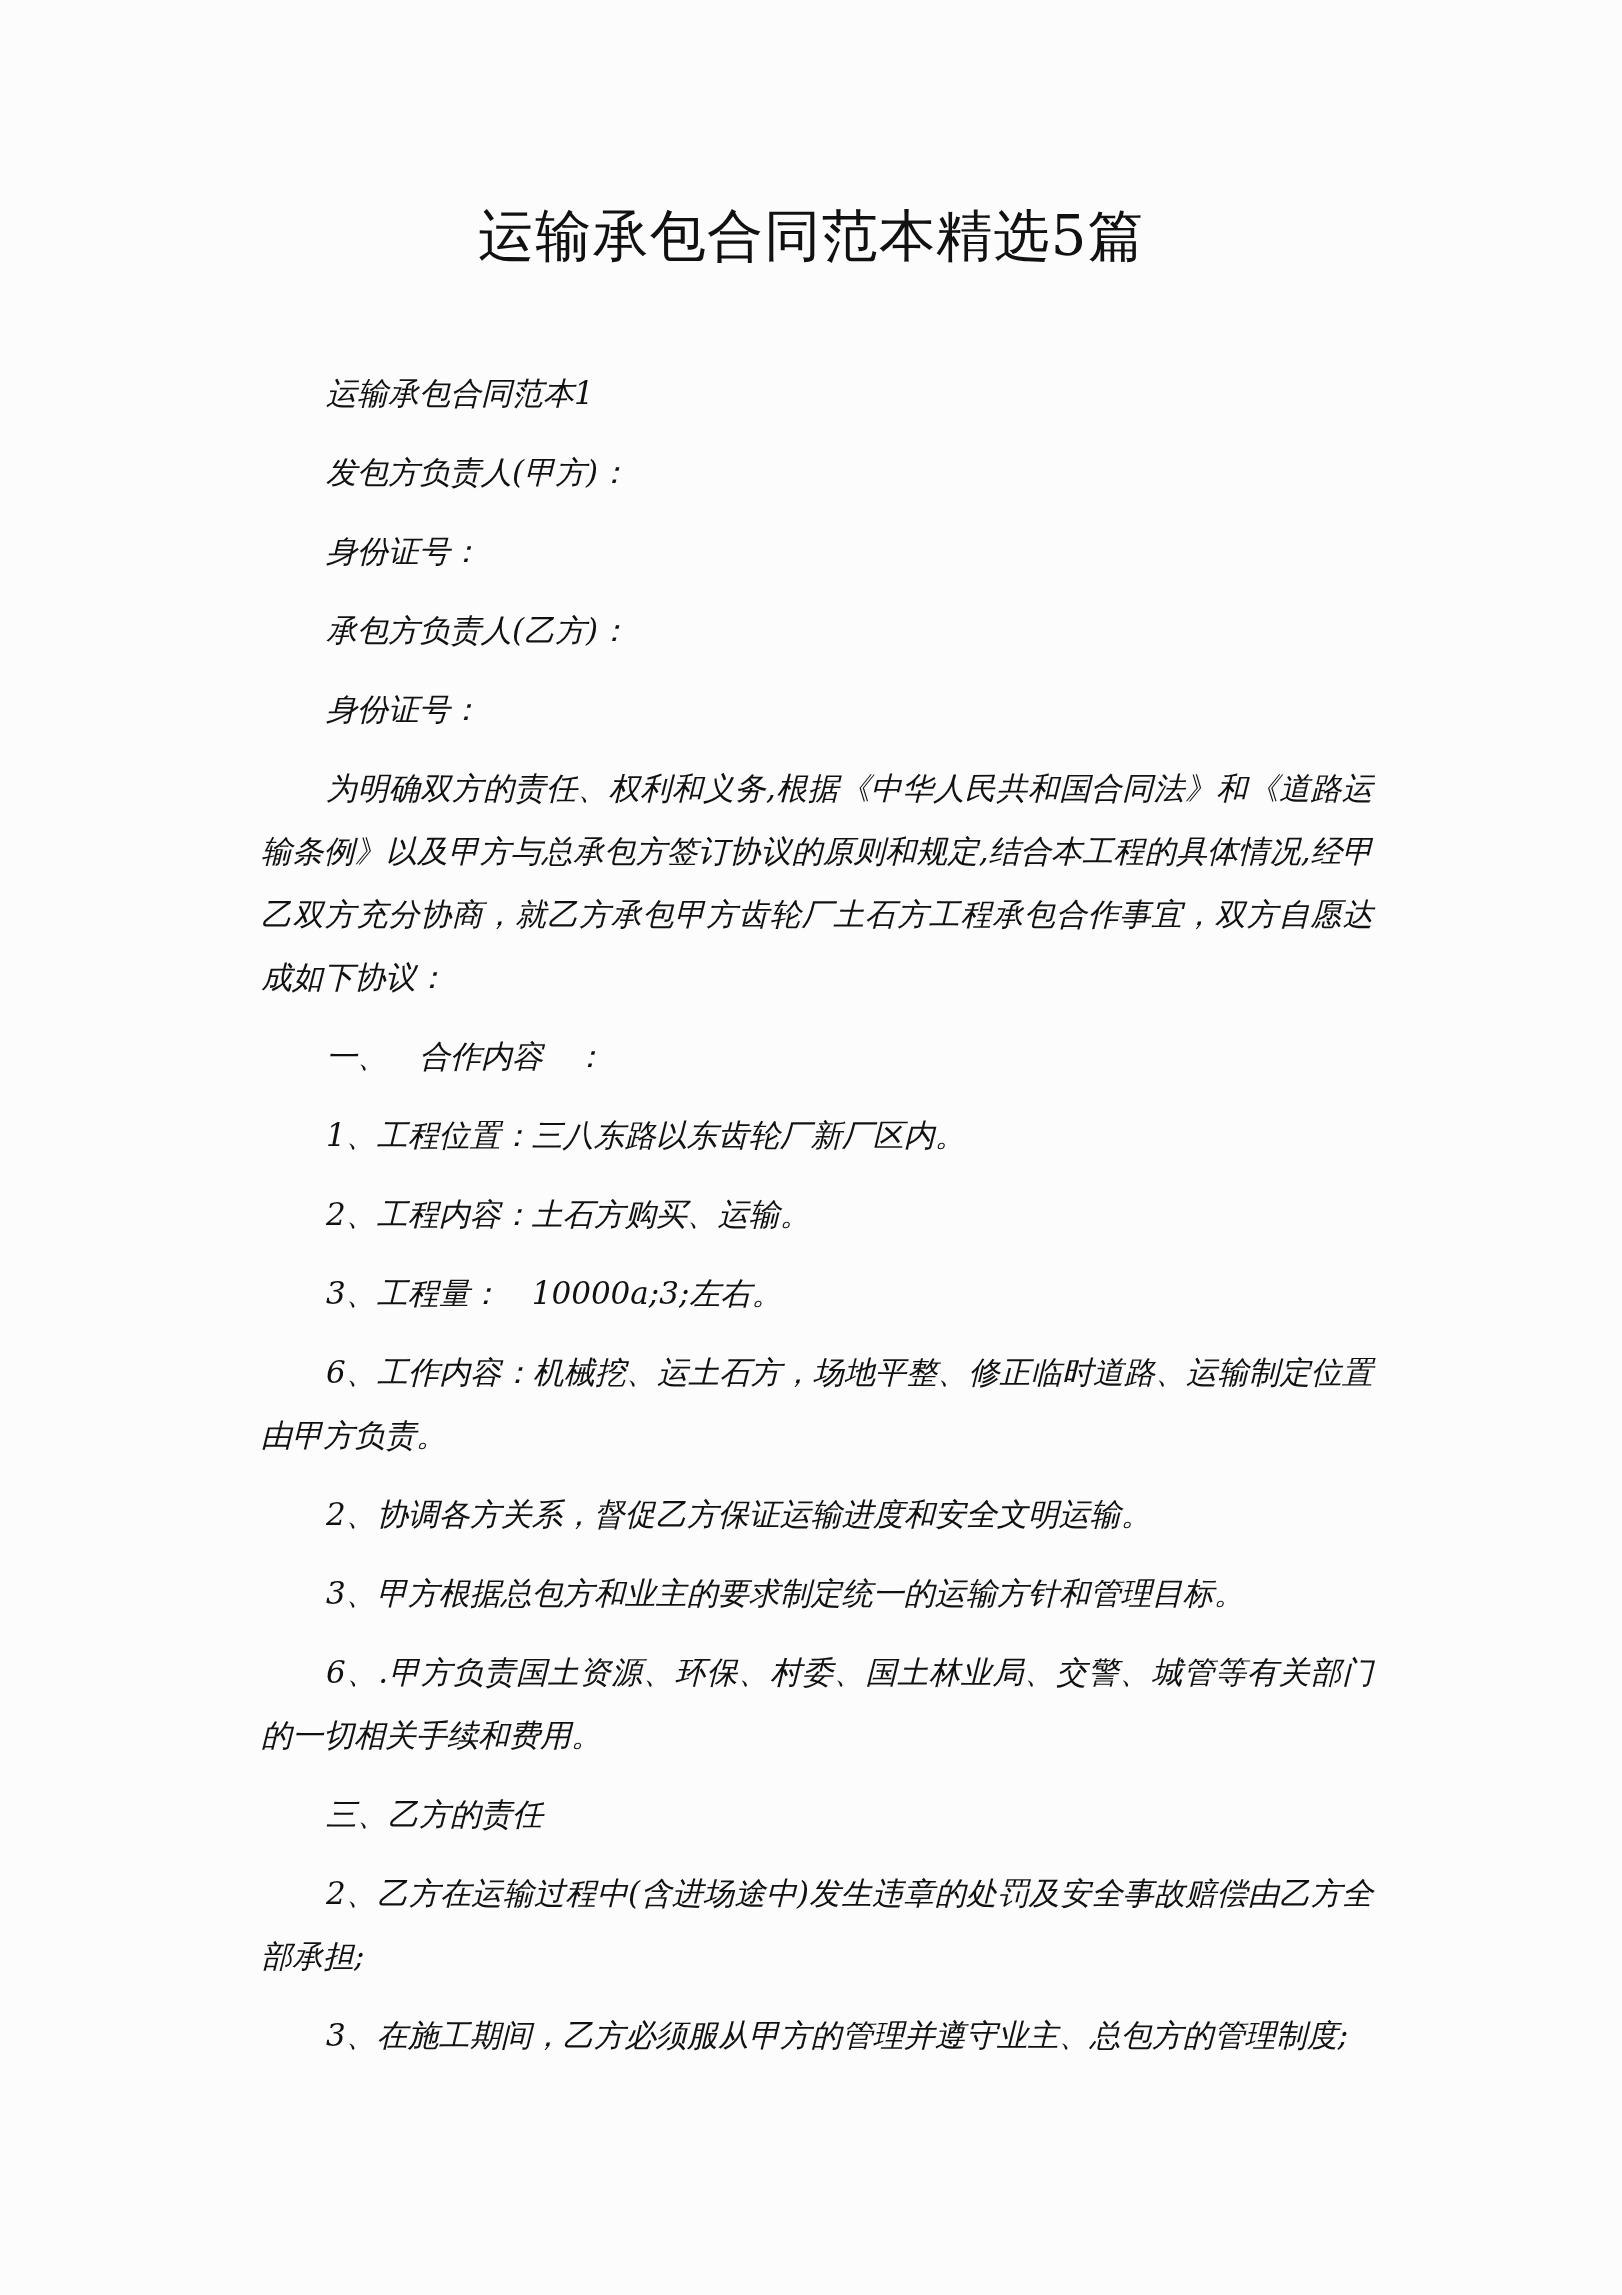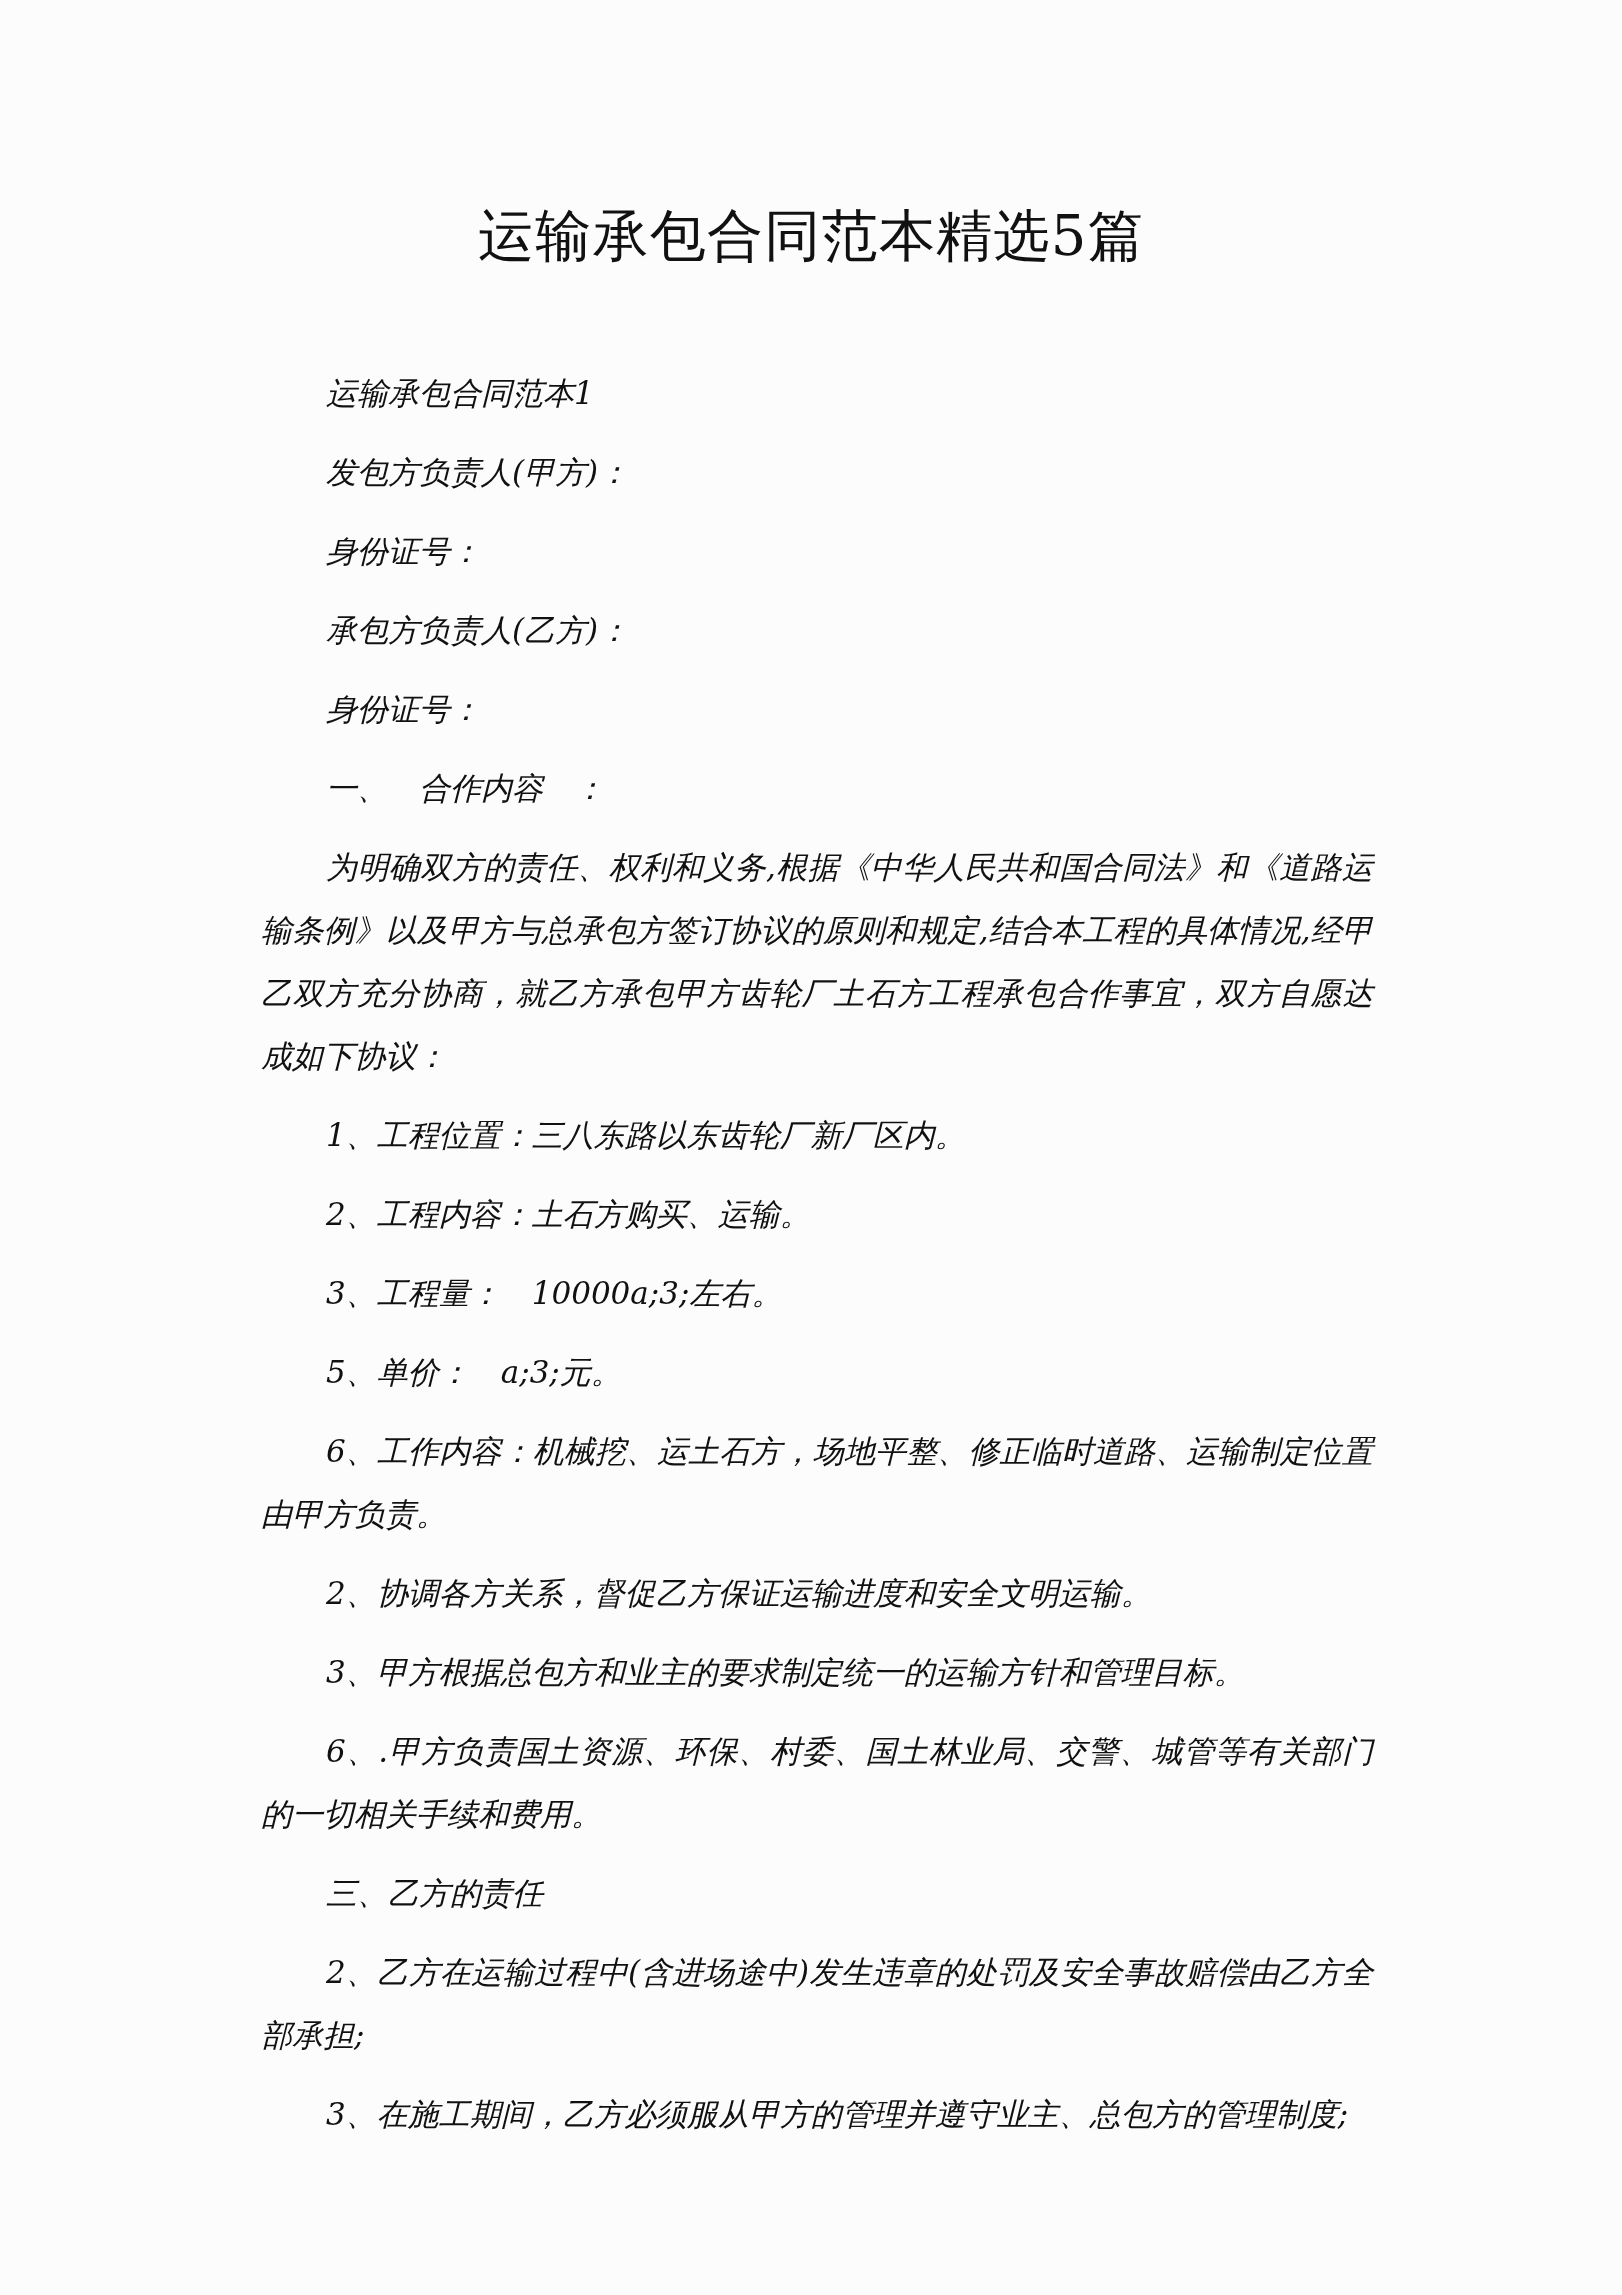--- a/index.html
+++ b/index.html
@@ -55,26 +55,25 @@
 
 <div class="page">
   <h1 class="title">运输承包合同范本精选5篇</h1>
 
   <div class="body">
     <p class="p">运输承包合同范本1</p>
     <p class="p">发包方负责人(甲方)：</p>
     <p class="p">身份证号：</p>
     <p class="p">承包方负责人(乙方)：</p>
     <p class="p">身份证号：</p>
+    <p class="p">为明确双方的责任、权利和义务,根据《中华人民共和国合同法》和《道路运输条例》以及甲方与总承包方签订协议的原则和规定,结合本工程的具体情况,经甲乙双方充分协商，就乙方承包甲方齿轮厂土石方工程承包合作事宜，双方自愿达成如下协议：</p>
     <p class="p">一、　合作内容　：</p>
-    <p class="p">为明确双方的责任、权利和义务,根据《中华人民共和国合同法》和《道路运输条例》以及甲方与总承包方签订协议的原则和规定,结合本工程的具体情况,经甲乙双方充分协商，就乙方承包甲方齿轮厂土石方工程承包合作事宜，双方自愿达成如下协议：</p>
     <p class="p">1、工程位置：三八东路以东齿轮厂新厂区内。</p>
     <p class="p">2、工程内容：土石方购买、运输。</p>
     <p class="p">3、工程量：　10000a;3;左右。</p>
-    <p class="p">5、单价：　a;3;元。</p>
     <p class="p">6、工作内容：机械挖、运土石方，场地平整、修正临时道路、运输制定位置由甲方负责。</p>
     <p class="p">2、协调各方关系，督促乙方保证运输进度和安全文明运输。</p>
     <p class="p">3、甲方根据总包方和业主的要求制定统一的运输方针和管理目标。</p>
     <p class="p">6、.甲方负责国土资源、环保、村委、国土林业局、交警、城管等有关部门的一切相关手续和费用。</p>
     <p class="p">三、乙方的责任</p>
     <p class="p">2、乙方在运输过程中(含进场途中)发生违章的处罚及安全事故赔偿由乙方全部承担;</p>
     <p class="p">3、在施工期间，乙方必须服从甲方的管理并遵守业主、总包方的管理制度;</p>
   </div>
 </div>
 

